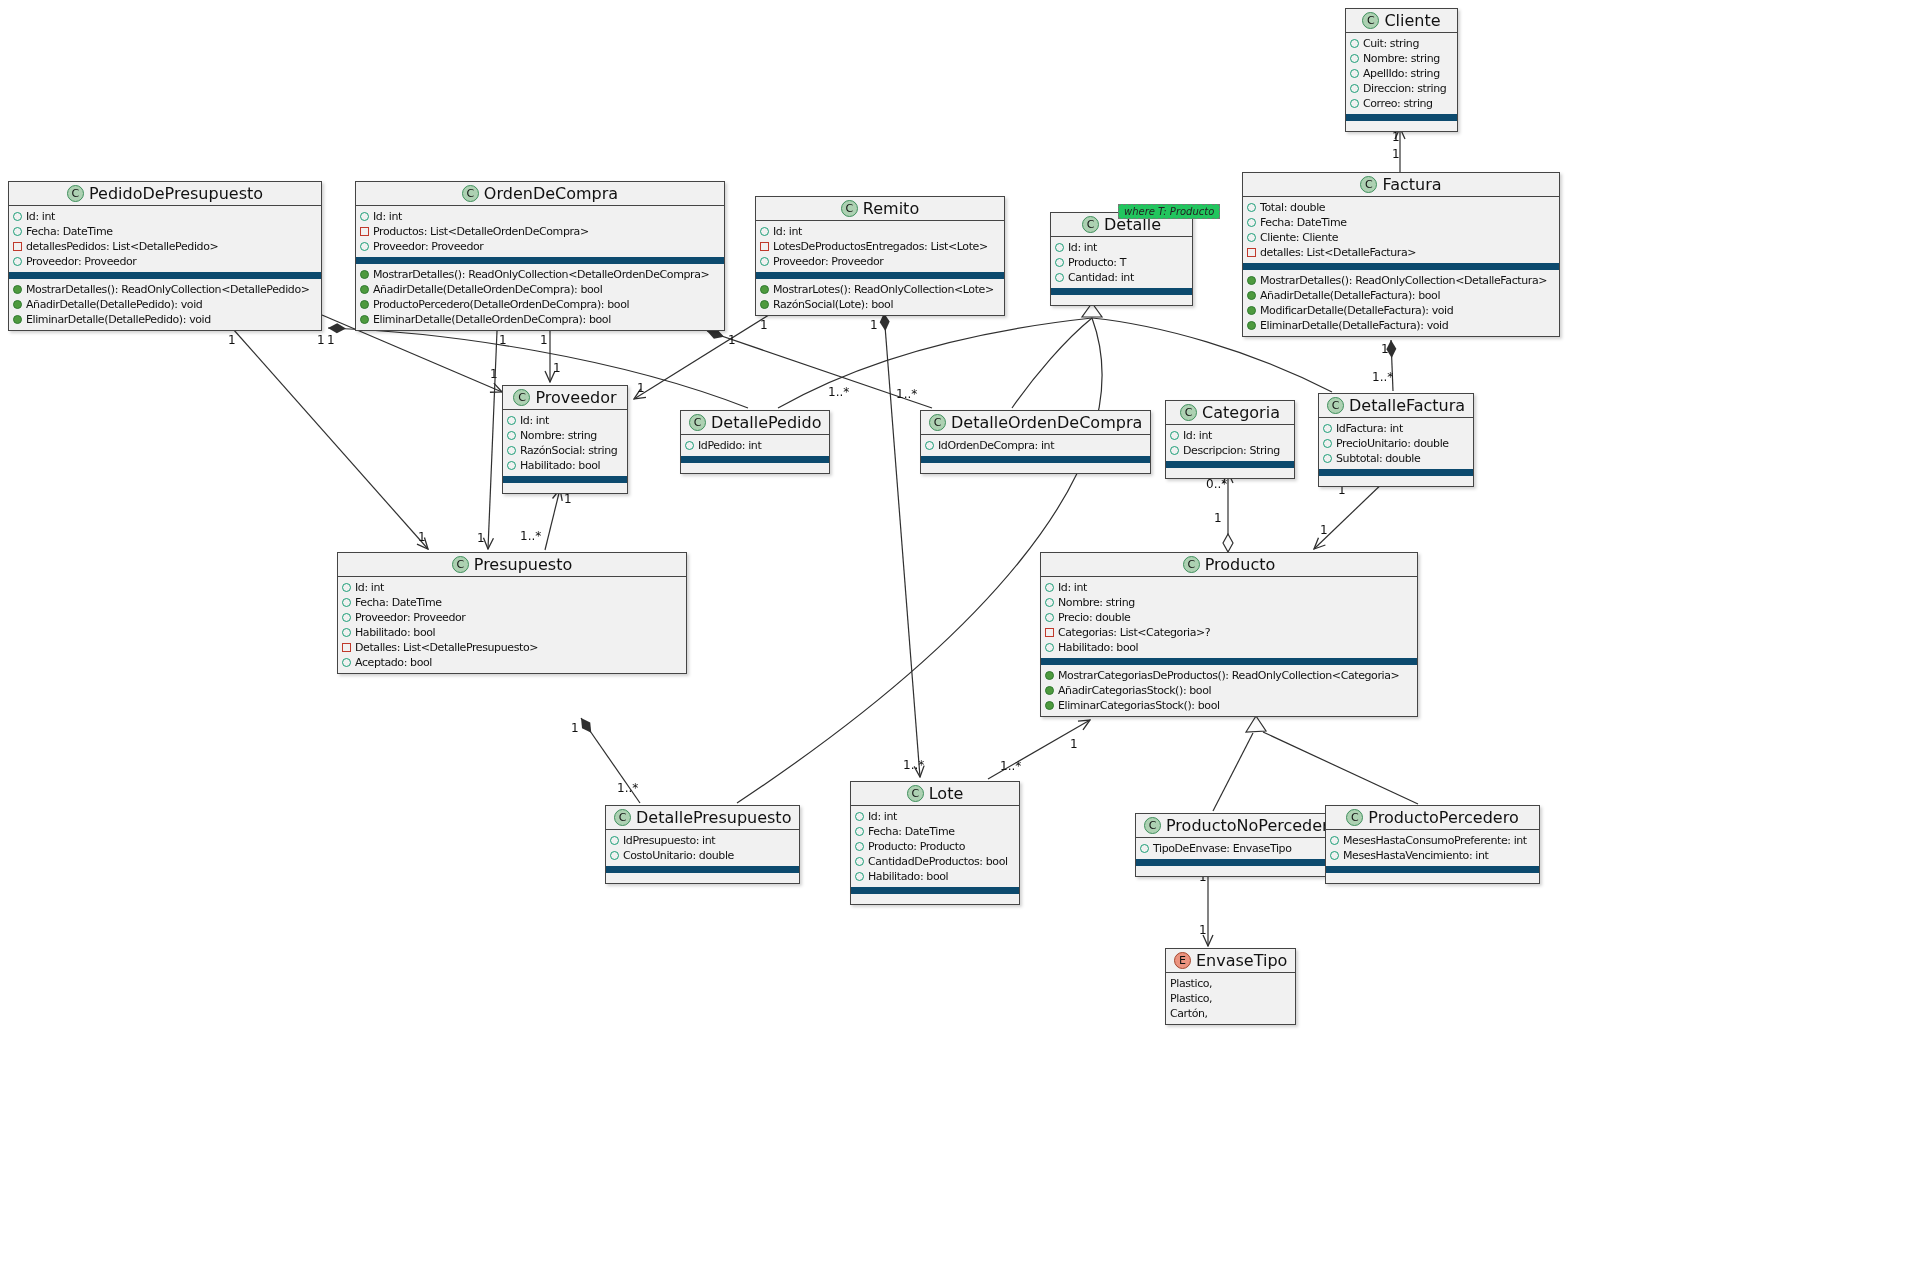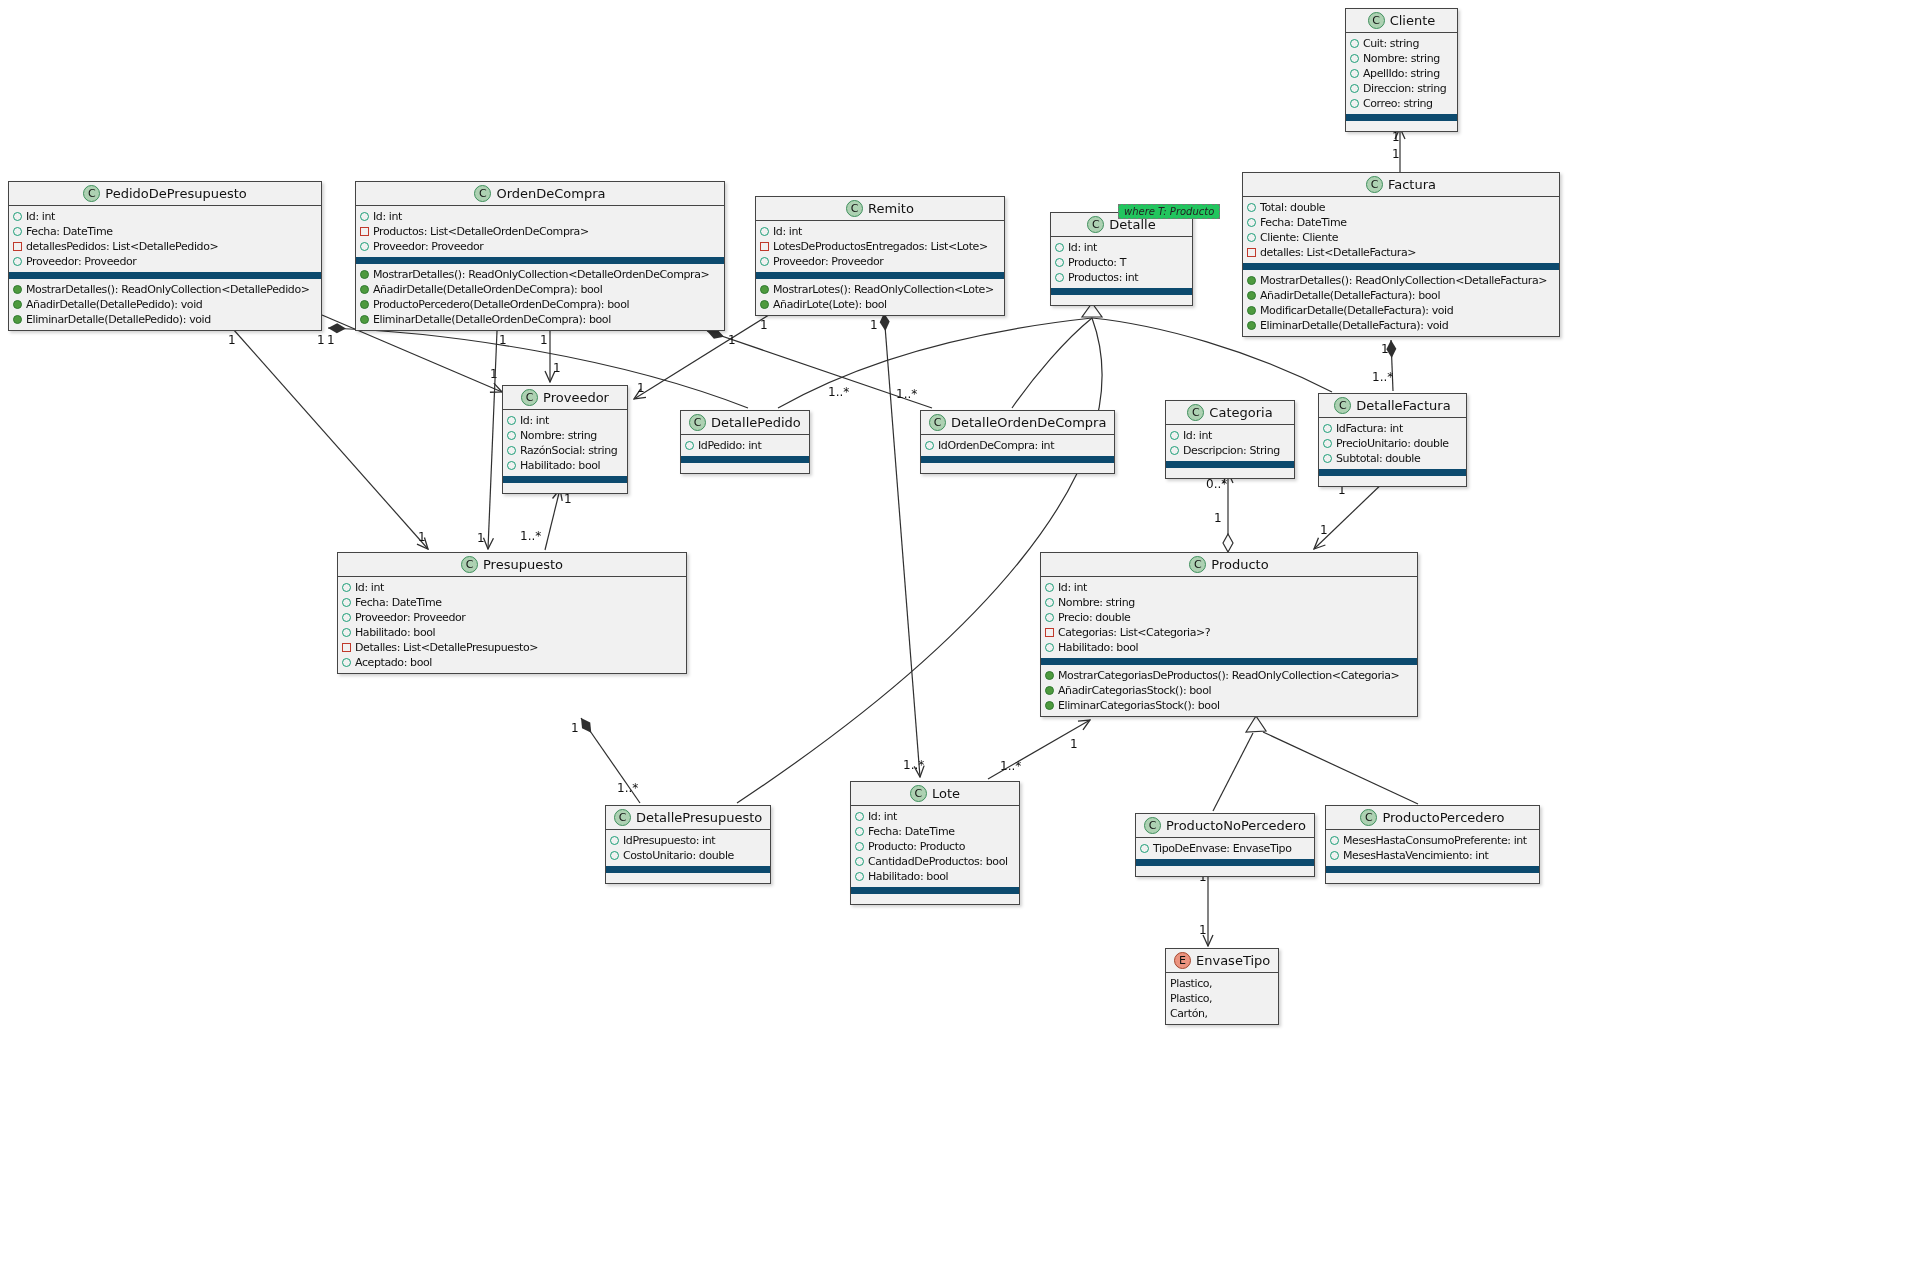--- a/index.html
+++ b/index.html
@@ -7,21 +7,21 @@
   #stage{position:relative;width:1918px;height:1270px;background:#ffffff;overflow:hidden}
   #edge-layer{position:absolute;left:0;top:0;z-index:0;pointer-events:none}
   .rel{stroke:#2f2f2f;stroke-width:1.2;fill:none}
   .tri{fill:#fbfbfb;stroke:#2f2f2f;stroke-width:1.2}
   .mult{font-size:12px;fill:#111;font-family:"DejaVu Sans",sans-serif}
   .uml-class{position:absolute;z-index:1;background:#f1f1f1;border:1.5px solid #454545;
     box-shadow:2px 2px 3px rgba(0,0,0,.18);width:max-content;font-size:11px;color:#111;
     letter-spacing:-0.4px}
   .uml-header{display:flex;align-items:center;justify-content:center;gap:5px;height:24px;
     padding:0 8px;border-bottom:1px solid #454545}
-  .uml-title{font-size:13px;letter-spacing:0;white-space:nowrap}
+  .uml-title{font-size:16px;letter-spacing:0;white-space:nowrap}
   .uml-spot{width:17px;height:17px;border-radius:50%;display:flex;align-items:center;justify-content:center;
     font-size:11px;letter-spacing:0;color:#111;flex:none}
   .spot-class{background:#add1b2;border:1px solid #3e8f5c}
   .spot-enum{background:#eb937f;border:1px solid #a3472e}
   .uml-section{padding:3px 4px;border-bottom:7px solid #0c4a6e;min-height:10px}
   .uml-section:last-child{border-bottom:none}
   .member{display:flex;align-items:center;gap:4px;line-height:15px;white-space:nowrap}
   .mi{width:9px;height:9px;flex:none}
   .mi-o{border:1.5px solid #1b9e77;border-radius:50%;background:transparent}
   .mi-p{border:1.5px solid #c0392b;background:transparent}
@@ -200,41 +200,41 @@
           <span>Proveedor: Proveedor</span>
         </div>
       </div>
       <div class="uml-section">
         <div class="member">
           <span class="mi mi-m"></span>
           <span>MostrarLotes(): ReadOnlyCollection&lt;Lote&gt;</span>
         </div>
         <div class="member">
           <span class="mi mi-m"></span>
-          <span>AñadirLote(Lote): bool</span>
+          <span>RazónSocial(Lote): bool</span>
         </div>
       </div>
     </div>
     <div class="uml-class" style="left: 1050px; top: 212px; min-width: 143px;">
       <div class="uml-header">
         <span class="uml-spot spot-class">C</span>
         <span class="uml-title">Detalle</span>
       </div>
       <div class="uml-section">
         <div class="member">
           <span class="mi mi-o"></span>
           <span>Id: int</span>
         </div>
         <div class="member">
           <span class="mi mi-o"></span>
           <span>Producto: T</span>
         </div>
         <div class="member">
           <span class="mi mi-o"></span>
-          <span>Productos: int</span>
+          <span>Cantidad: int</span>
         </div>
       </div>
       <div class="uml-section"></div>
     </div>
     <div class="uml-note" style="left: 1118px; top: 204px;">where T: Producto</div>
     <div class="uml-class" style="left: 1242px; top: 172px; min-width: 318px;">
       <div class="uml-header">
         <span class="uml-spot spot-class">C</span>
         <span class="uml-title">Factura</span>
       </div>

